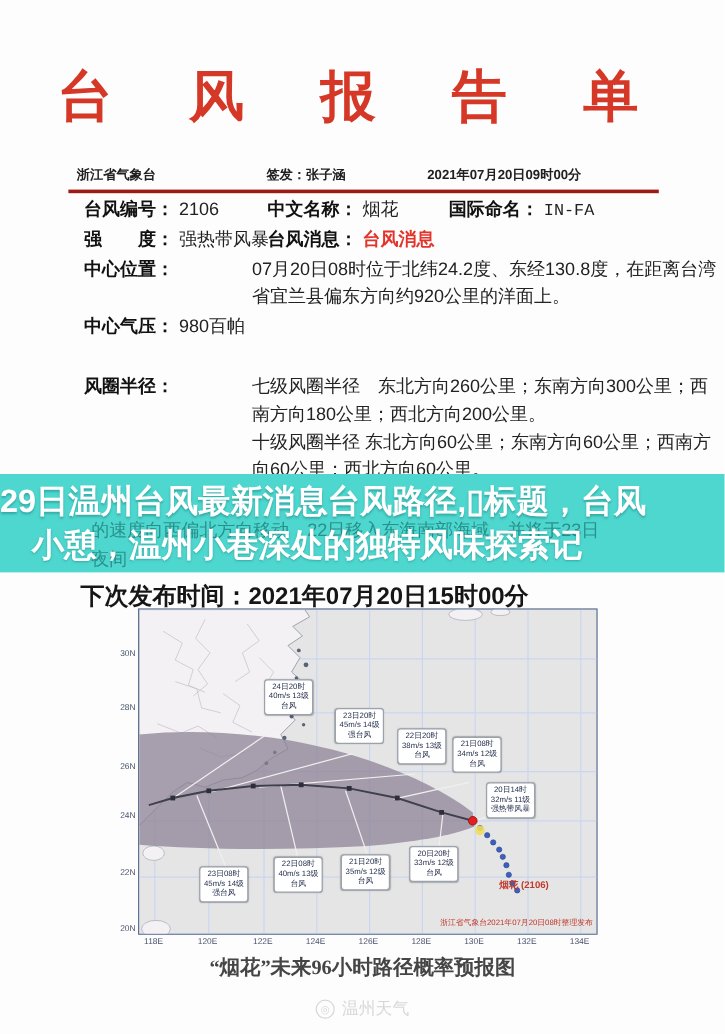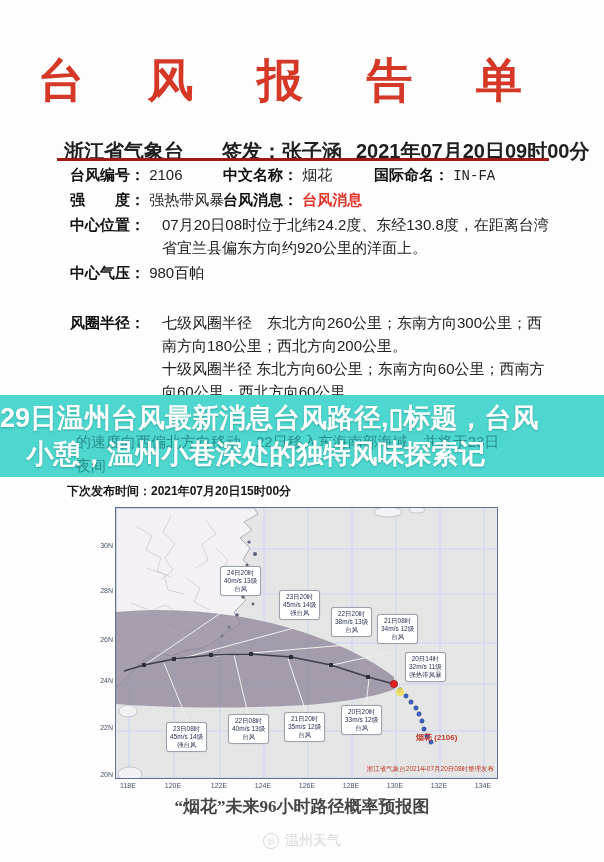--- a/index.html
+++ b/index.html
@@ -1,52 +1,52 @@
 <!DOCTYPE html>
 <html><head>
 <meta charset="utf-8">
 <style>
   * { box-sizing: border-box; margin: 0; padding: 0; }
   html,body { width:604px; height:862px; background:#ffffff; }
   body { font-family:"Liberation Sans", sans-serif; color:#1c1c1c; }
   .page { position:relative; width:604px; height:862px; background:#fdfdfd; overflow:hidden; }
 
   
-  .doc-title { position:absolute; top:50px; left:0; width:548px; text-align:right;
+  .doc-title { position:absolute; top:50px; left:16px; width:548px; text-align:center;
     font-family:"Liberation Serif", serif; font-weight:bold; font-size:46px;
     color:#d53826; letter-spacing:26px; text-indent:26px; white-space:nowrap; }
   .issue-no { position:absolute; top:118px; left:0; width:604px; text-align:center;
     font-size:16px; font-weight:bold; color:#202020; }
-  .meta-row span { position:absolute; top:138px; font-size:20px; font-weight:bold; color:#202020; white-space:nowrap; }
+  .meta-row span { position:absolute; top:138px; font-size:11px; font-weight:bold; color:#202020; white-space:nowrap; }
   .meta-agency { left:64px; }
   .meta-signer { left:222px; }
   .meta-date  { left:356px; }
   .red-rule { position:absolute; top:158px; left:57px; width:492px; height:3px; background:#9e1a15; }
 
   
   .frow { position:absolute; font-size:15px; line-height:23px; white-space:nowrap; }
   .flabel { font-weight:bold; color:#111; }
   .fval { color:#222; }
-  .wrapblock { white-space:normal; width:392px; }
+  .wrapblock { white-space:normal; width:392px;margin-left:48px; }
   .alert-red { color:#e2342a; font-weight:bold; }
   .mono { font-family:"Liberation Mono", monospace; font-size:14px; }
 
   
   .banner { position:absolute; top:395px; left:0; width:604px; height:82px;
     background:#4ed7cf; overflow:hidden; }
   .behind { position:absolute; color:rgba(10,85,82,0.55); font-size:15px; white-space:nowrap; }
   .behind-1 { top:38px; left:76px; }
   .behind-2 { top:62px; left:76px; }
   .banner-line { position:absolute; left:0; width:512px; text-align:center; color:#ffffff;
     font-weight:bold; font-size:27px; white-space:nowrap;
     text-shadow:0 1px 2px rgba(0,80,80,0.35); }
   .banner-line1 { top:5px; }
   .banner-line2 { top:41px; }
 
-  .next-issue { position:absolute; top:483px; left:67px; font-size:12px; font-weight:bold; color:#161616; }
+  .next-issue { position:absolute; top:483px; left:67px; font-size:20px; font-weight:bold; color:#161616; }
 
   
   .map { position:absolute; left:115px; top:507px; width:383px; height:272px;
     background:#e5e5e5; border:1px solid #5f7296; overflow:hidden; }
   .map svg { position:absolute; left:0; top:0; }
   .pbox { position:absolute; background:#ffffff; border:1px solid #9aa2ad; border-radius:3px;
     padding:2px 3px; font-size:6.5px; line-height:8px; color:#27324f; text-align:center;
     white-space:nowrap; box-shadow:0 0 1px rgba(0,0,0,0.25); z-index:3; }
   .ty-name { position:absolute; left:300px; top:224px; font-size:8px; color:#c0392b; font-weight:bold; white-space:nowrap; z-index:3; }
   .map-credit { position:absolute; right:3px; top:257px; font-size:6.5px; color:#c0392b; white-space:nowrap; z-index:3; }

